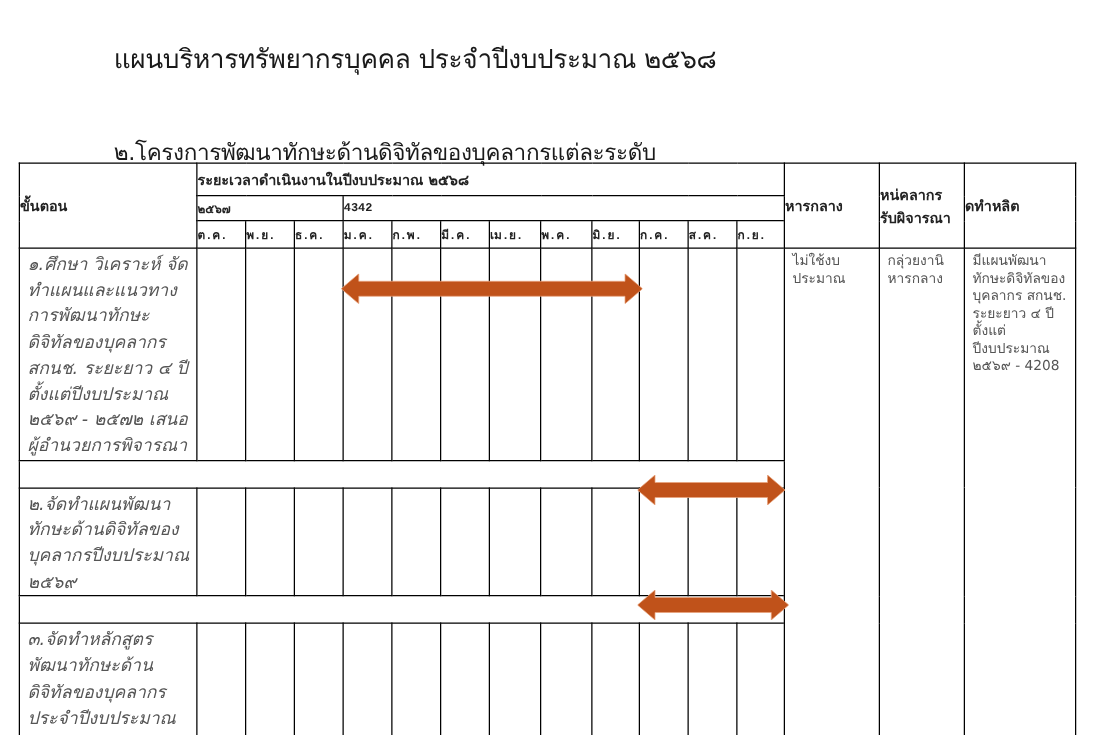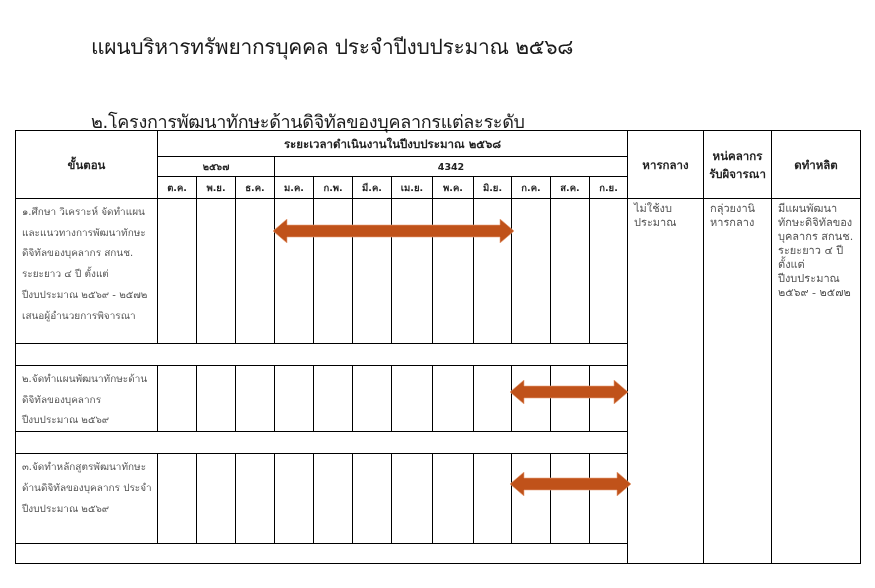--- a/index.html
+++ b/index.html
@@ -1,23 +1,23 @@
 <!DOCTYPE html>
 <html><head>
 <meta charset="utf-8">
 <style>
   html, body { margin:0; padding:0; background:#fff; }
   body { width:875px; height:588px; position:relative; overflow:hidden; font-family:"DejaVu Sans", sans-serif; color:#222; }
   .title { position:absolute; left:91px; top:30px; font-size:21px; color:#1a1a1a; white-space:nowrap; letter-spacing:-0.3px; }
   .subtitle { position:absolute; left:91px; top:71px; font-size:18px; color:#1a1a1a; white-space:nowrap; letter-spacing:-0.3px;margin-top:36px; }
   .tbl { position:absolute; left:15px; top:130px; border-collapse:collapse; table-layout:fixed; }
   .tbl td, .tbl th { border:1.5px solid #000; padding:0; vertical-align:top; font-weight:normal; }
-  .tbl th { font-size:11.5px; font-weight:bold; color:#222; text-align:center; vertical-align:middle; }
-  .tbl th.small { font-size:9.5px; }
-  .cell-text { font-size:10px; color:#555; line-height:20.7px; padding:3px 4px 0 6px; white-space:normal; }
+  .tbl th { font-size:11.5px; font-weight:bold; color:#222; text-align:left; vertical-align:middle; }
+  .tbl th.small { font-size:9.5px;font-family:Liberation Mono, monospace; }
+  .cell-text { font-size:14px; color:#555; line-height:20.7px; padding:3px 4px 0 6px; white-space:normal;font-style:italic; }
   .side-text { font-size:11px; color:#555; line-height:14px; padding:3px 4px 0 6px; }
   .arrow { position:absolute; height:24px; }
   .arrow svg { display:block; width:100%; height:100%; }
 </style>
 </head>
 <body>
 
 <div class="title">แผนบริหารทรัพยากรบุคคล ประจำปีงบประมาณ ๒๕๖๘</div>
 <div class="subtitle">๒.โครงการพัฒนาทักษะด้านดิจิทัลของบุคลากรแต่ละระดับ</div>
 
@@ -83,21 +83,21 @@
         <td></td>
         <td></td>
         <td></td>
     <td rowspan="6">
           <div class="side-text">ไม่ใช้งบประมาณ</div>
         </td>
     <td rowspan="6">
           <div class="side-text">กลุ่วยงานิหารกลาง</div>
         </td>
     <td rowspan="6">
-          <div class="side-text">มีแผนพัฒนาทักษะดิจิทัลของบุคลากร สกนช. ระยะยาว ๔ ปี ตั้งแต่ ปีงบประมาณ ๒๕๖๙ - ๒๕๗๒</div>
+          <div class="side-text">มีแผนพัฒนาทักษะดิจิทัลของบุคลากร สกนช. ระยะยาว ๔ ปี ตั้งแต่ ปีงบประมาณ ๒๕๖๙ - 4208</div>
         </td>
   </tr>
   <tr style="height:22px">
         <td colspan="13"></td>
       </tr>
 
   <tr style="height:64px">
     <td>
           <div class="cell-text">๒.จัดทำแผนพัฒนาทักษะด้านดิจิทัลของบุคลากรปีงบประมาณ ๒๕๖๙</div>
         </td>

